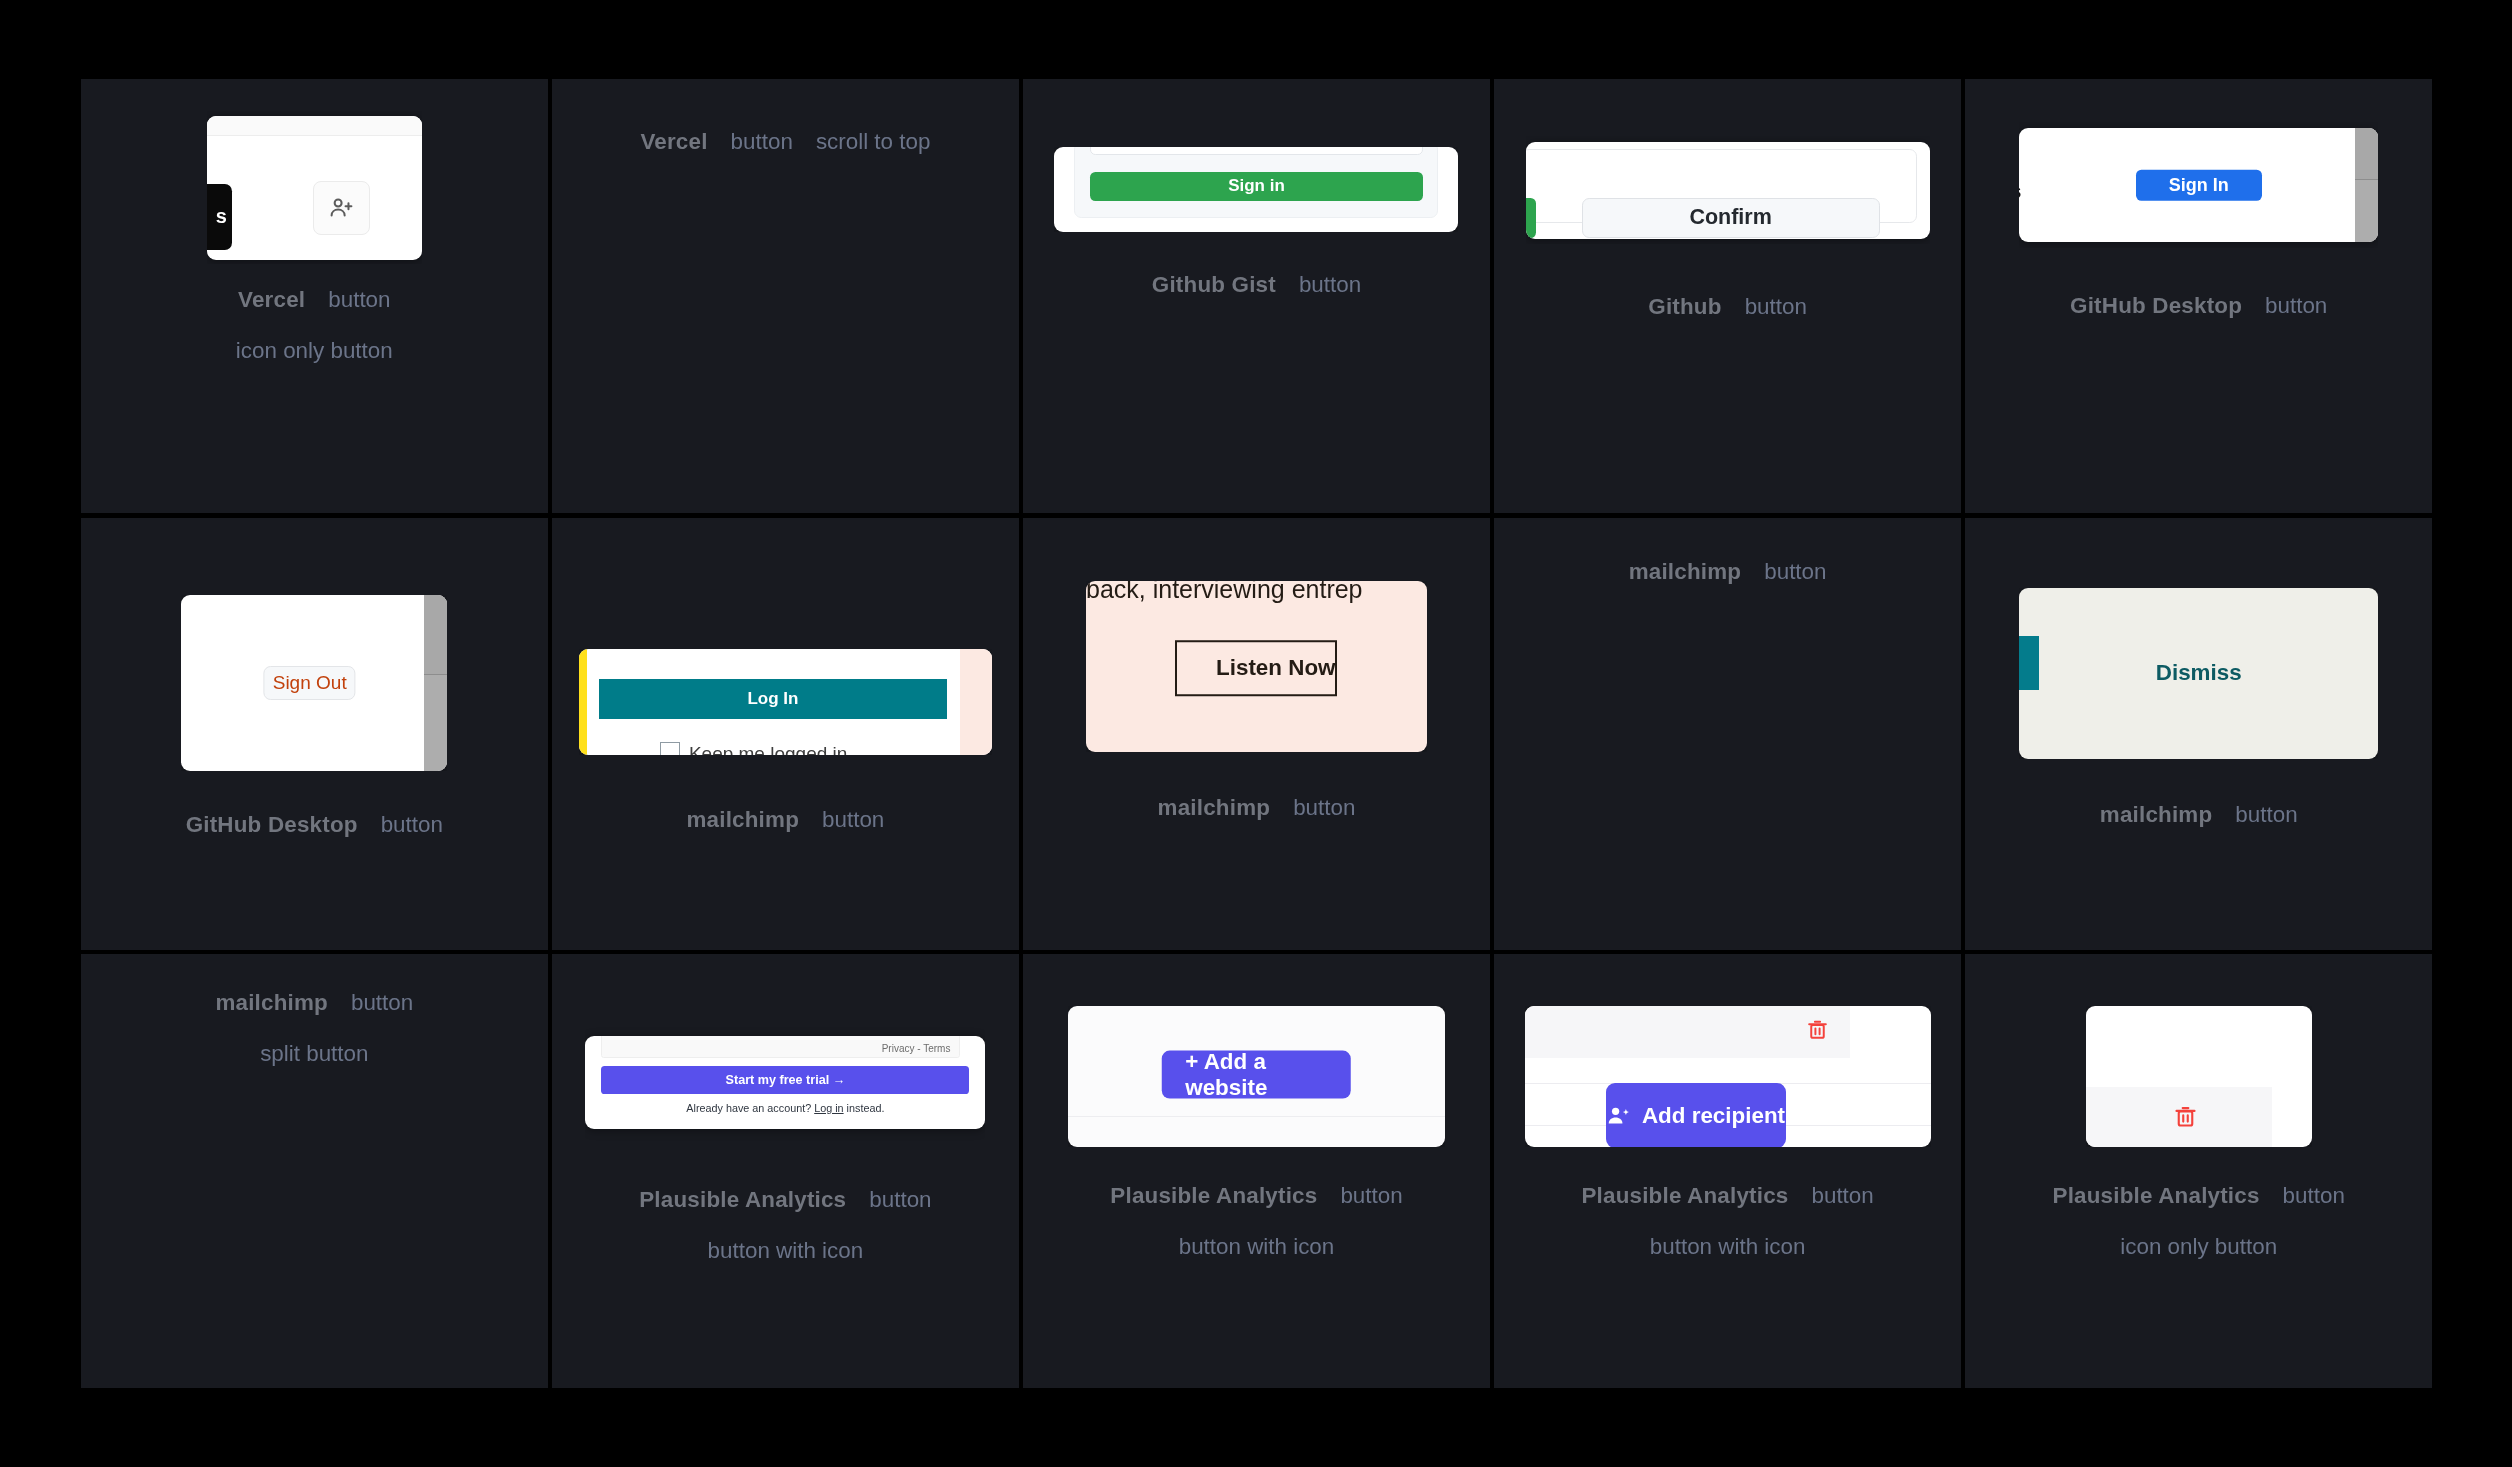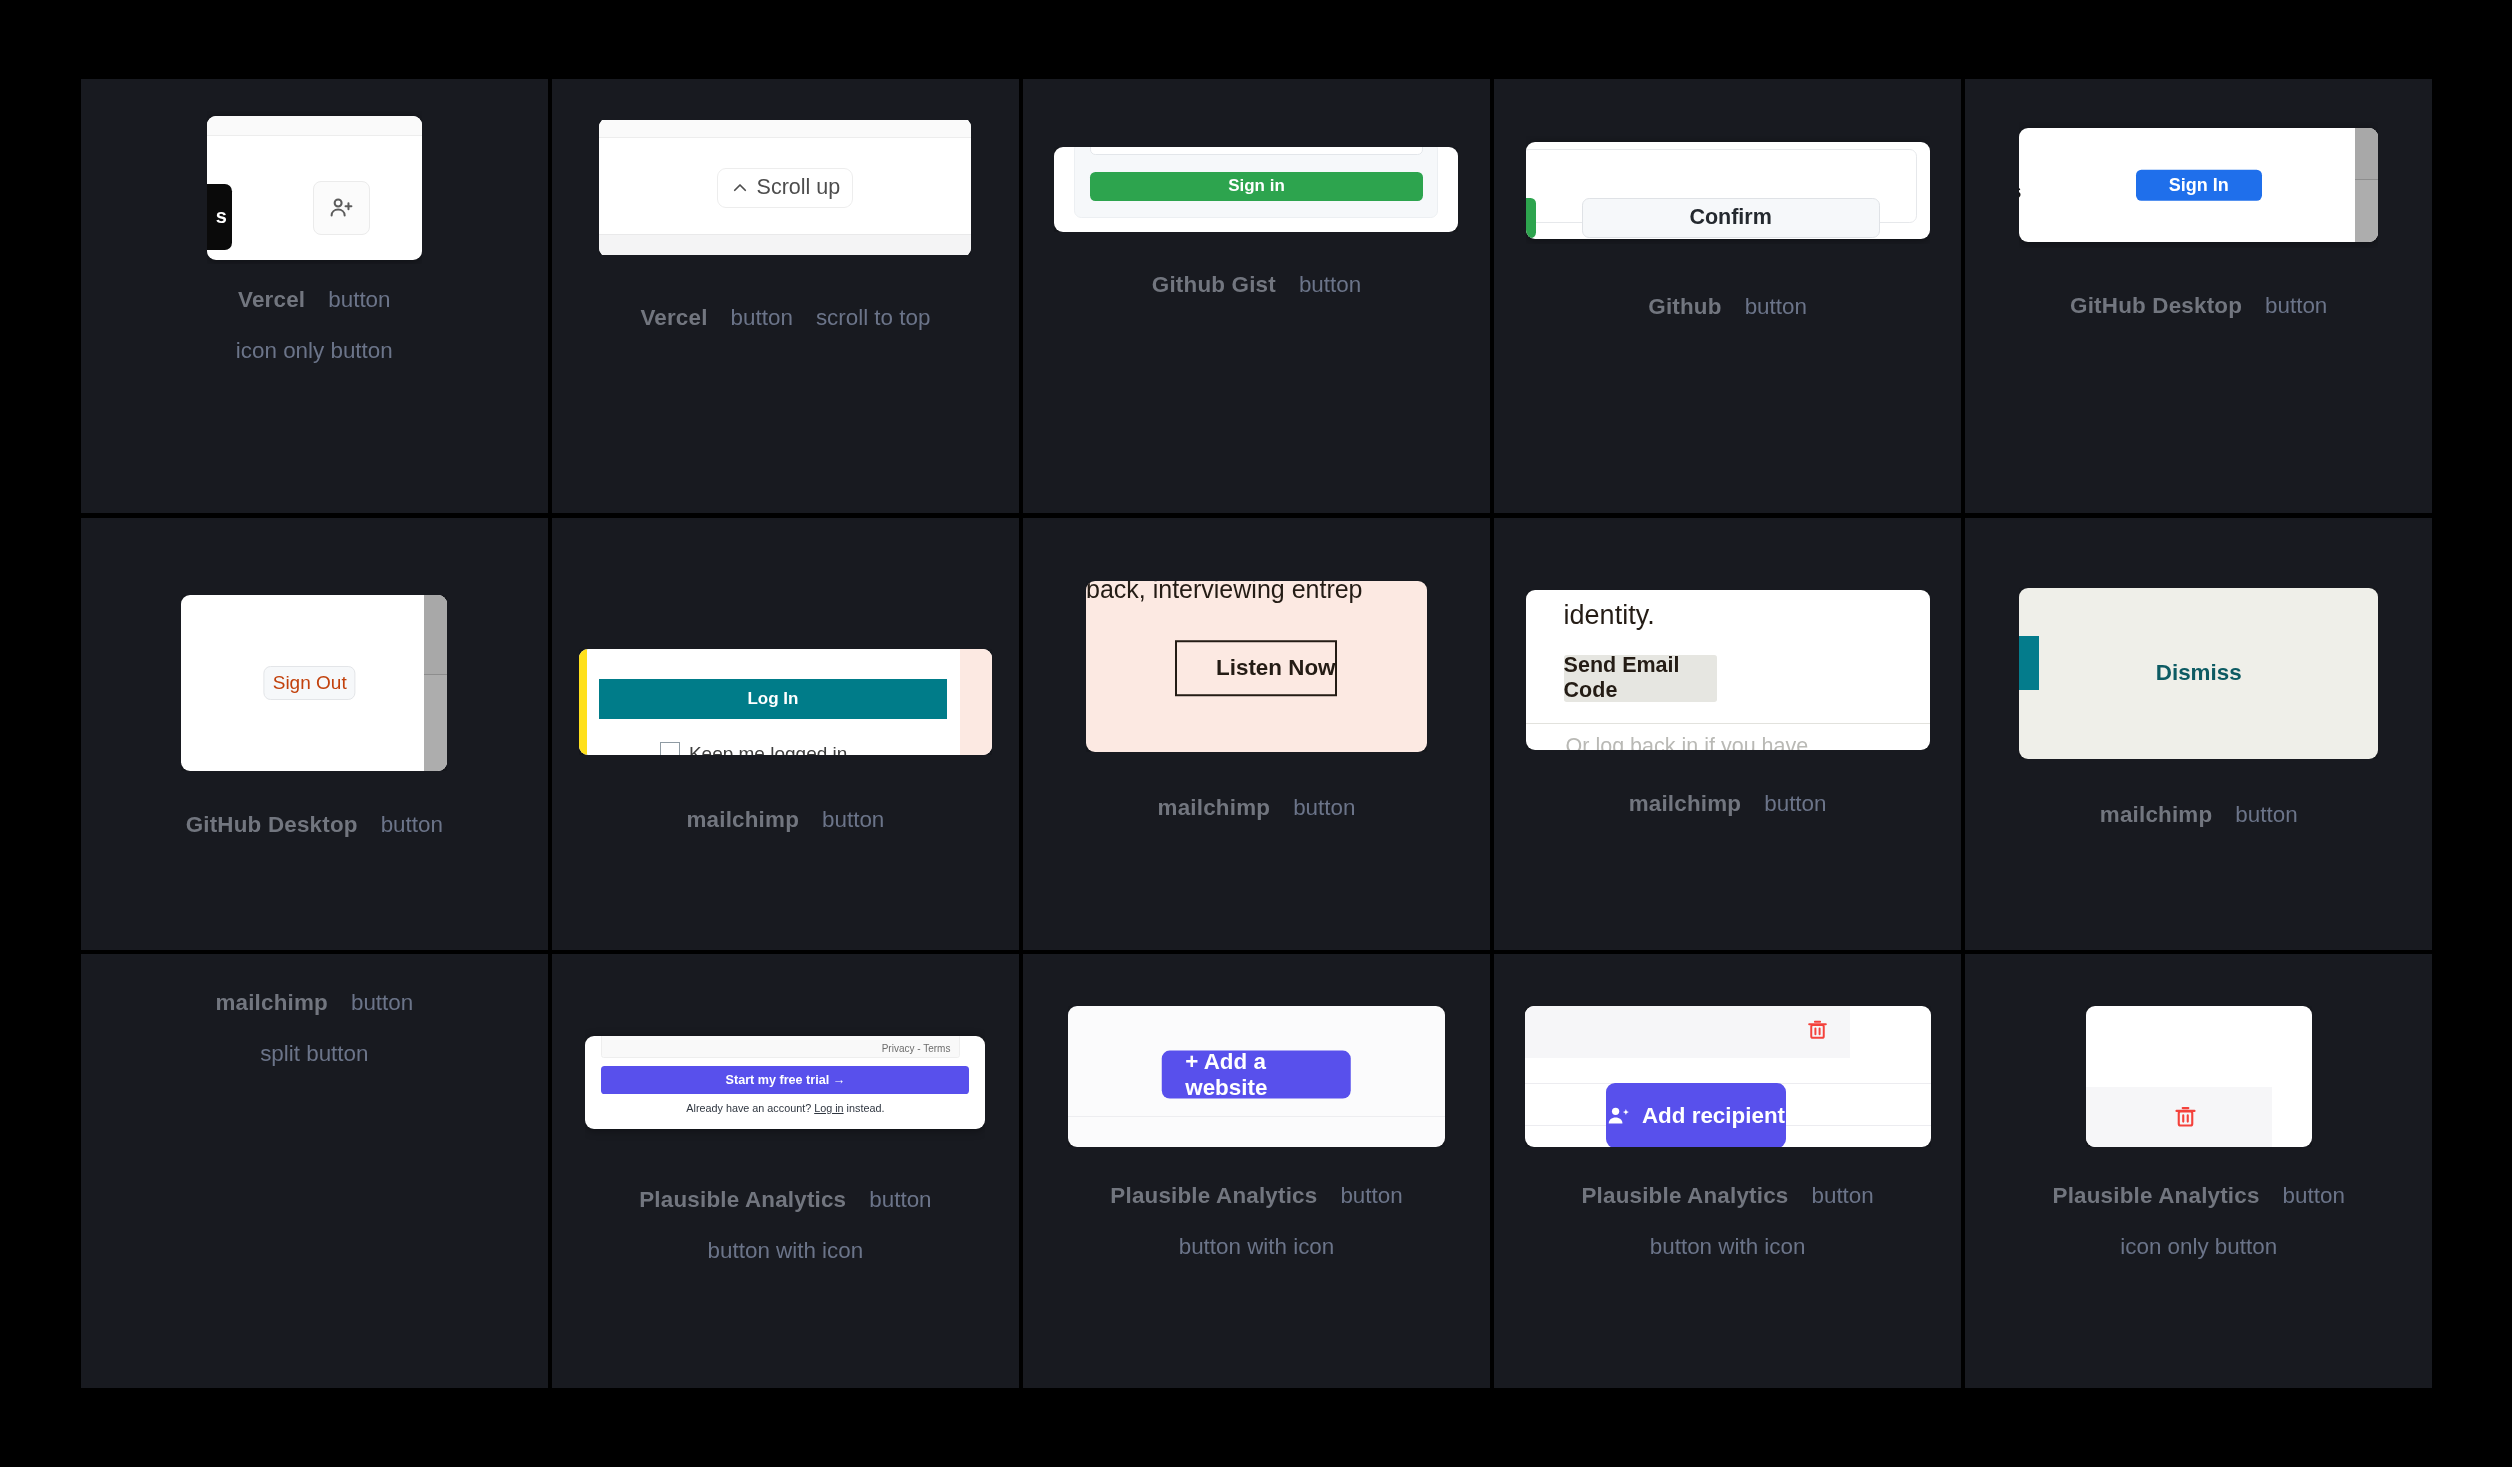--- a/index.html
+++ b/index.html
@@ -216,34 +216,20 @@
       </div>
     </div>
     <div class="meta" style="margin-top:23px;">
       <span class="site">Vercel</span>
       <span class="tag">button</span>
     </div>
     <div class="sub" style="margin-top:25px;">icon only button</div>
   </div>
 
   <div class="cell r1">
-    <div class="shot-wrap" style="margin-top:41px;height:135px;">
-      <div class="crop" style="width:372px;height:139px;">
-        <div class="bar-top"></div>
-        <div class="bar-bot"></div>
-        <div class="c2-btn">
-          <span>
-            <svg width="18" height="18" viewBox="0 0 24 24" fill="none" stroke="#4d4d4d" stroke-width="2.3" stroke-linecap="round" stroke-linejoin="round">
-                <polyline points="5 15 12 8 19 15"></polyline>
-              </svg>
-          </span>
-          <span>Scroll up</span>
-        </div>
-      </div>
-    </div>
     <div class="meta" style="margin-top:50px;">
       <span class="site">Vercel</span>
       <span class="tag">button</span>
       <span class="tag">scroll to top</span>
     </div>
   </div>
 
   <div class="cell r1">
     <div class="shot-wrap" style="margin-top:68px;height:85px;">
       <div class="crop" style="width:404px;height:85px;">
@@ -339,30 +325,20 @@
         </div>
       </div>
     </div>
     <div class="meta" style="margin-top:43px;">
       <span class="site">mailchimp</span>
       <span class="tag">button</span>
     </div>
   </div>
 
   <div class="cell">
-    <div class="shot-wrap" style="margin-top:72px;height:160px;">
-      <div class="crop" style="width:404px;height:160px;">
-        <div class="c9-text">identity.</div>
-        <div class="c9-btn">
-          <span>Send Email Code</span>
-        </div>
-        <div class="c9-rule"></div>
-        <div class="c9-fade">Or log back in if you have</div>
-      </div>
-    </div>
     <div class="meta" style="margin-top:41px;">
       <span class="site">mailchimp</span>
       <span class="tag">button</span>
     </div>
   </div>
 
   <div class="cell">
     <div class="shot-wrap" style="margin-top:70px;height:171px;">
       <div class="crop" style="width:359px;height:171px;background:#efefe9;">
         <div class="c10-teal"></div>

